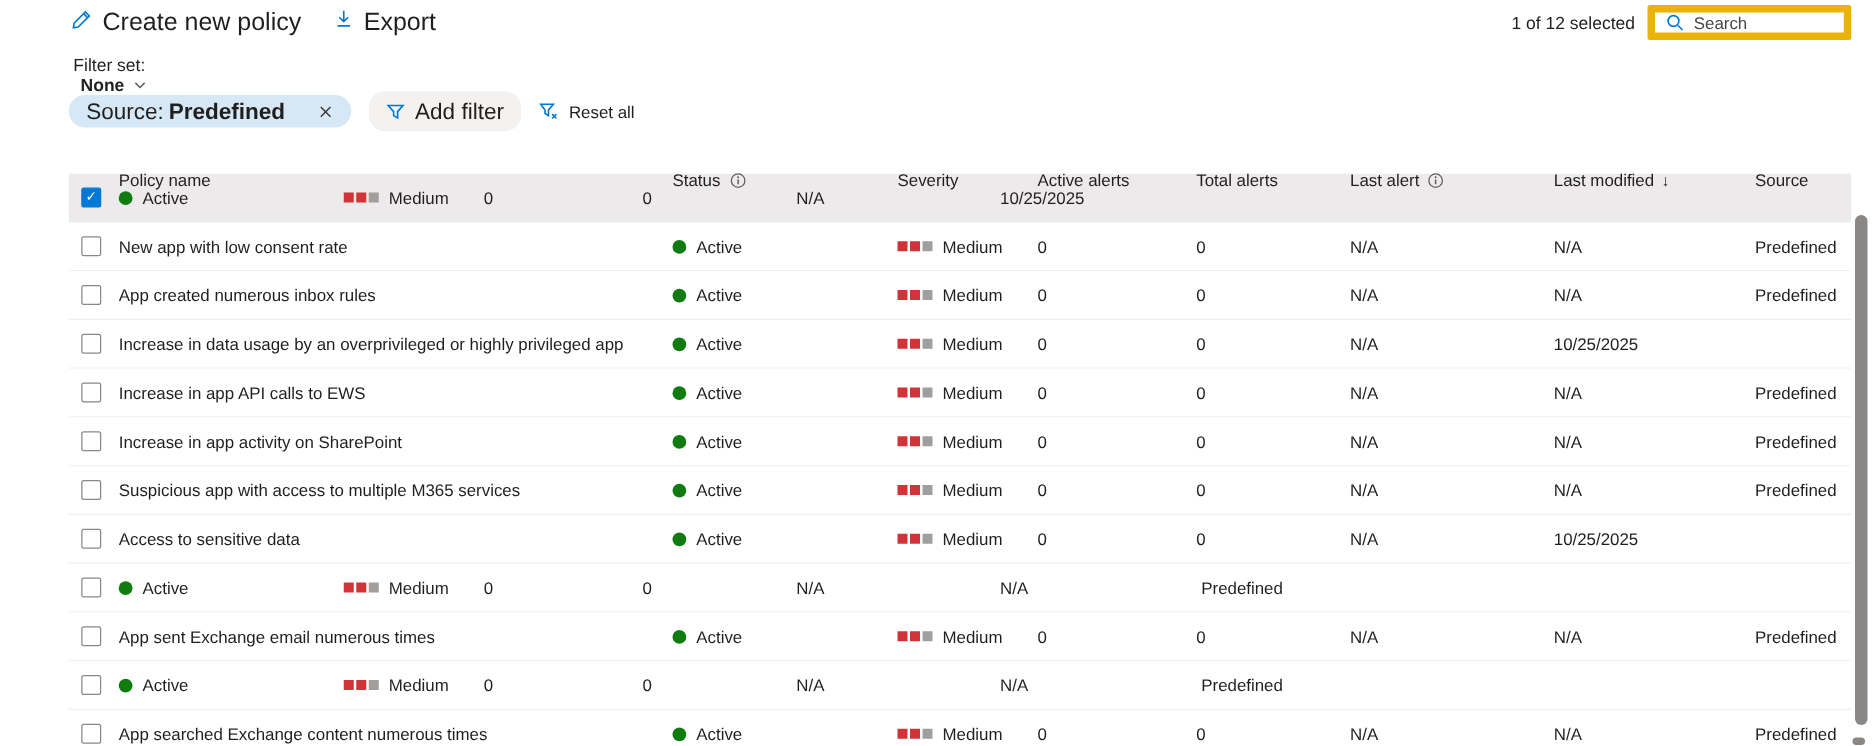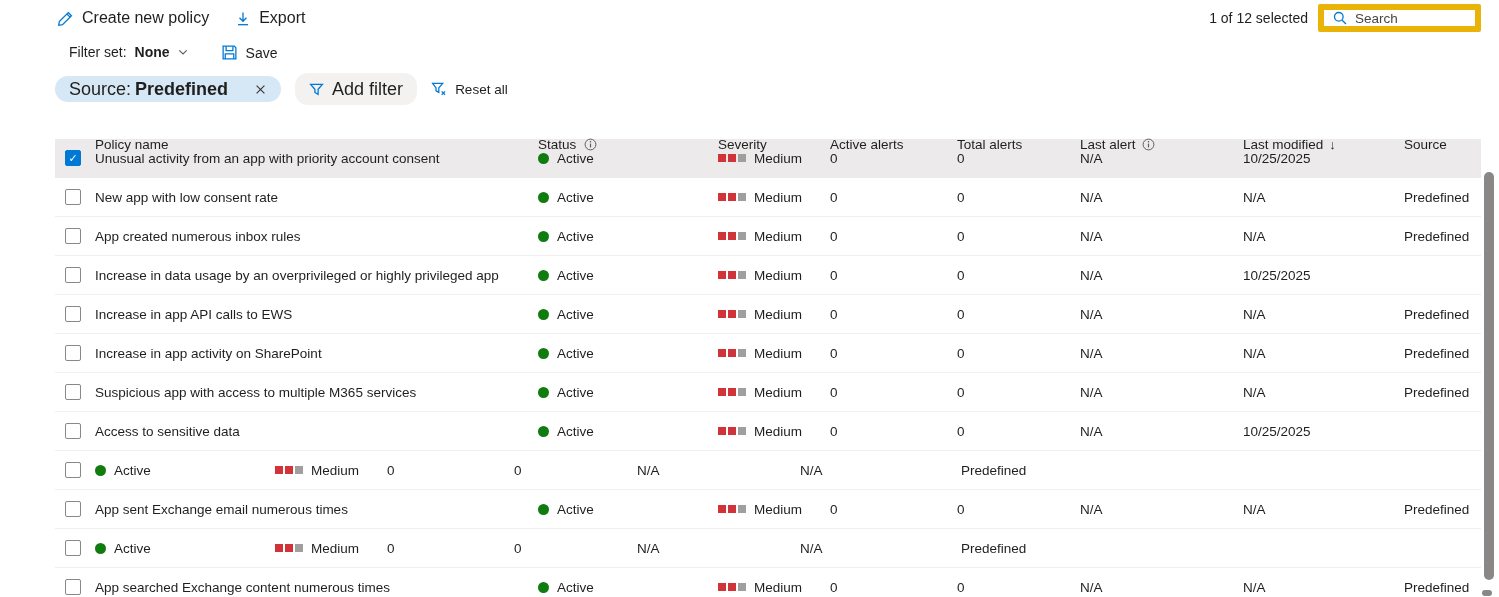--- a/index.html
+++ b/index.html
@@ -7,29 +7,29 @@
     width:1499px; height:597px; overflow:hidden;
     background:#ffffff; color:#201f1e;
     font-family:"Liberation Sans", sans-serif; font-size:13px;
     position:relative;
   }
   .abs { position:absolute; }
 
   
   .topbar { top:0; left:57px; right:18px; height:36px; display:flex; align-items:center; justify-content:space-between; }
   .topbar-left { display:flex; align-items:center; gap:26px; }
-  .cmd-btn { display:flex; align-items:flex-end; gap:8px; font-size:16px; color:#201f1e; cursor:pointer; background:none; border:none; font-family:inherit; }
+  .cmd-btn { display:flex; align-items:flex-start; gap:8px; font-size:20px; color:#201f1e; cursor:pointer; background:none; border:none; font-family:inherit; }
   .topbar-right { display:flex; align-items:center; gap:10px; }
   .selected-count { font-size:14px; color:#201f1e; }
   .search-box { width:163px; height:28px; border:6px solid #eab308; border-radius:2px; background:#fff; display:flex; align-items:center; padding:0 8px; gap:7px; }
   .search-box input { border:none; outline:none; width:100%; font-size:13.5px; font-family:inherit; color:#201f1e; background:transparent; }
   .search-box input::placeholder { color:#484644; }
 
   
-  .filterset-row { top:44px; left:69px; height:28px; display:flex; align-items:flex-start; }
+  .filterset-row { top:44px; left:43px; height:28px; display:flex; align-items:center;flex-direction:column; }
   .fs-label { font-size:14px; color:#201f1e; }
   .fs-dropdown { display:flex; align-items:center; gap:7px; margin-left:8px; cursor:pointer; }
   .fs-value { font-size:14px; font-weight:bold; color:#201f1e; }
   .fs-save { display:flex; align-items:center; gap:8px; margin-left:32px; font-size:14px; cursor:pointer; background:none; border:none; font-family:inherit; color:#201f1e; }
 
   
   .chips-row { top:76px; left:55px; height:26px; display:flex; align-items:center; gap:14px; }
   .chip { height:26px; border-radius:13px; display:flex; align-items:center; padding:0 10px 0 14px; font-size:18px; }
   .chip-blue { background:#d6e7f5; }
   .chip-gray { background:#f3f2f1; padding:16px 14px; gap:8px; cursor:pointer; }
@@ -208,23 +208,20 @@
       <span>Source</span>
     </div>
   </div>
   <div id="table-body">
       <div class="trow selected">
     <div class="cell col-check">
       <div class="checkbox checked">
             <span class="check">✓</span>
           </div>
     </div>
-    <div class="cell col-name">
-          <span>Unusual activity from an app with priority account consent</span>
-        </div>
     <div class="cell col-status">
       <span class="status-dot"></span>
       <span>Active</span>
     </div>
     <div class="cell col-sev">
       <span class="sev-squares">
             <span class="sq red"></span>
             <span class="sq red"></span>
             <span class="sq gray"></span>
           </span>

